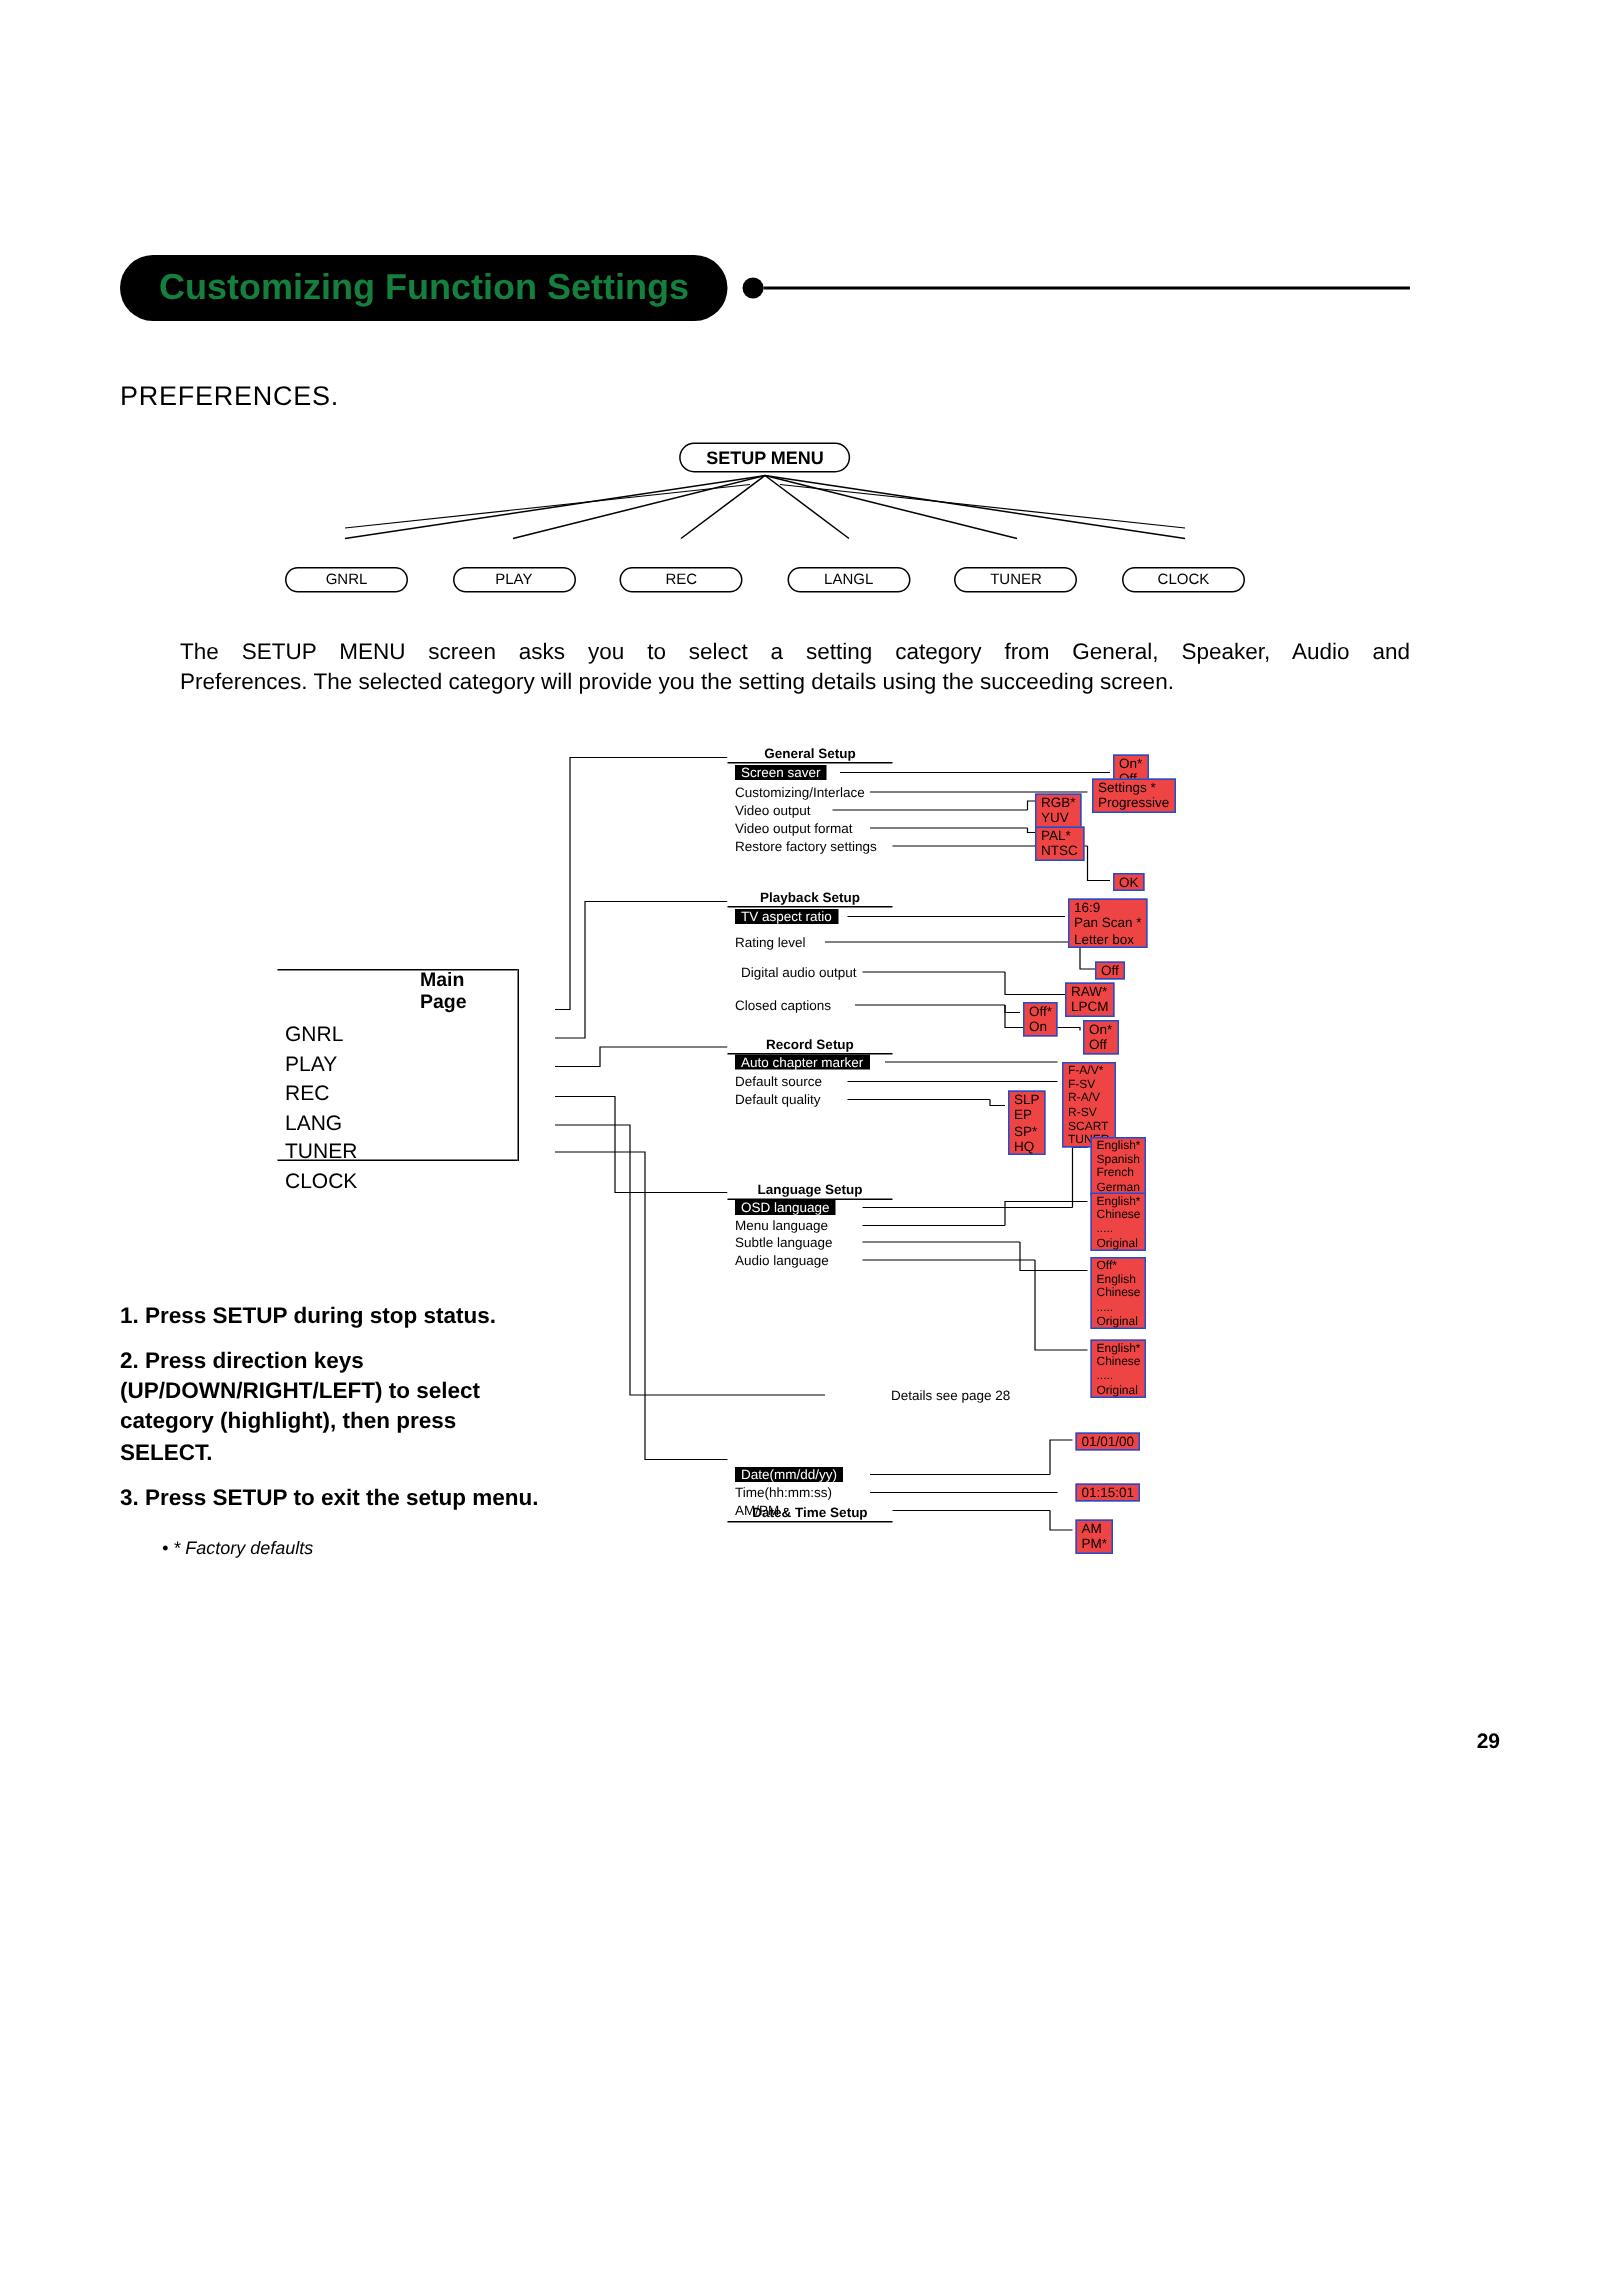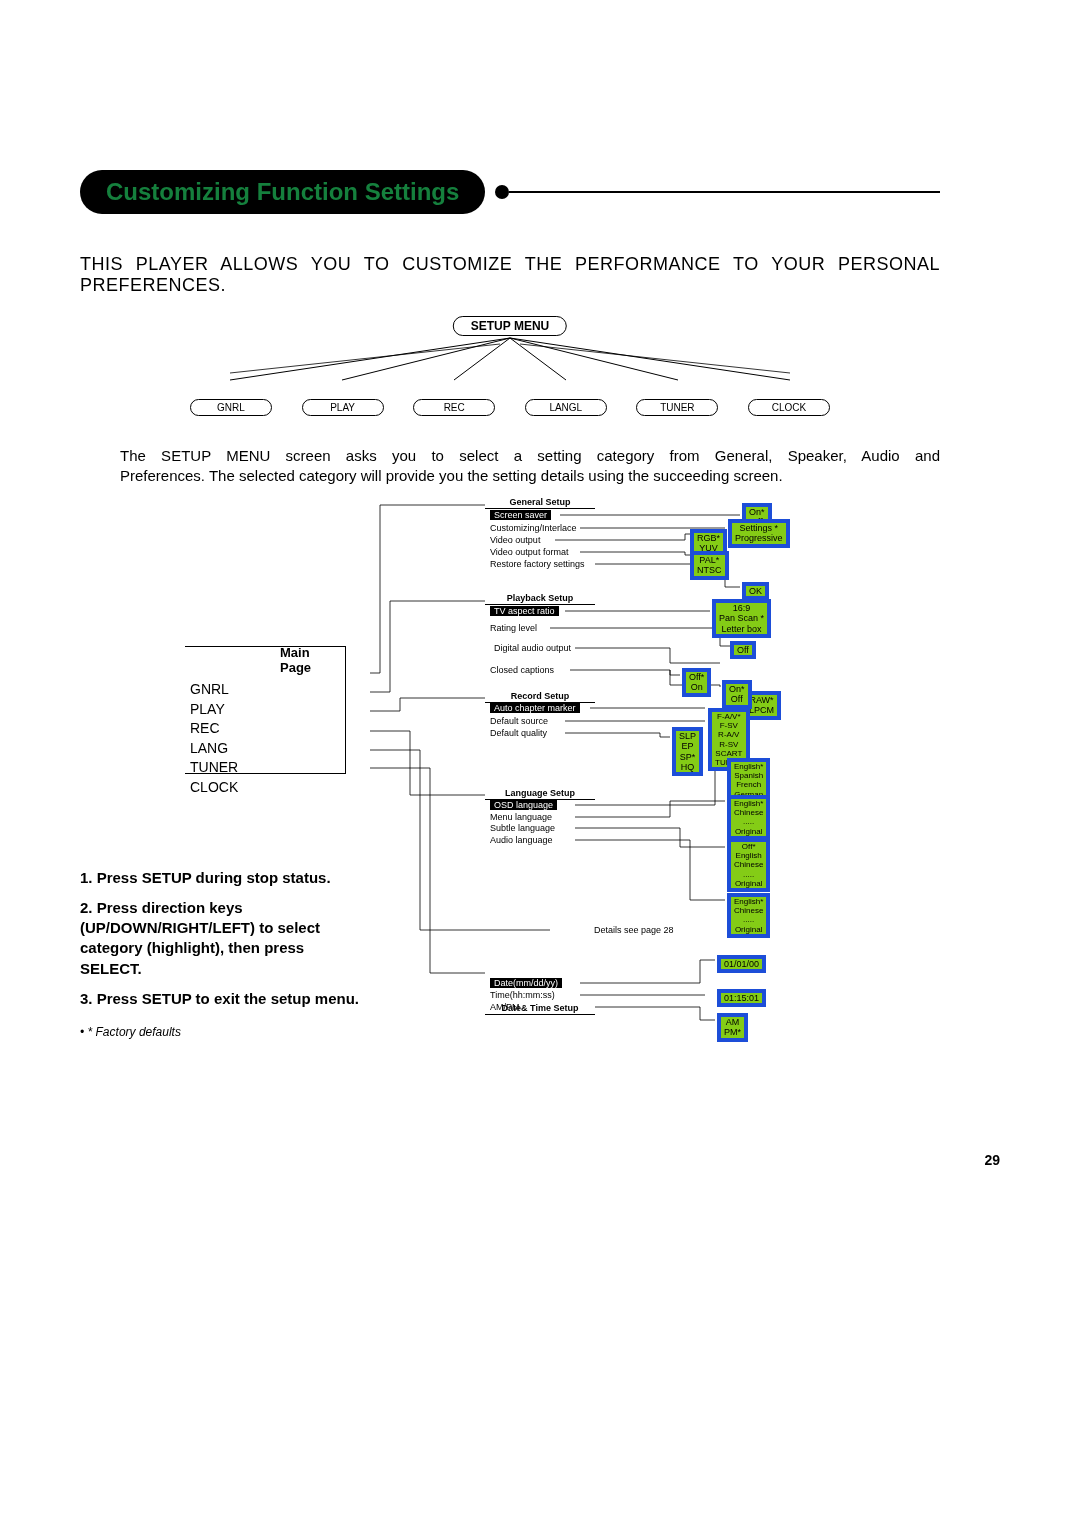--- a/index.html
+++ b/index.html
@@ -136,20 +136,21 @@
   .steps {
     margin-top: 70px;
     font-weight: bold;
     font-size: 15px;
     line-height: 1.35;
   }
   .note {
     font-style: italic;
     font-size: 12px;
     margin-top: 16px;
+    margin-left: 28px;
   }
 
   .page-num {
     position: absolute;
     right: 80px;
     bottom: 360px;
     font-weight: bold;
     font-size: 14px;
   }
 
@@ -185,25 +186,24 @@
     position: absolute;
     font-size: 9px;
     background: #000;
     color: #fff;
     padding: 0 4px;
     white-space: nowrap;
   }
   .tbox {
     position: absolute;
     font-size: 9px;
-    border: 4px solid #1d4ed8;
+    border: 1px solid #1d4ed8;
     padding: 0 3px;
     line-height: 1.15;
-    background: #84cc16;
-    text-align: center;
+    background: #ef4444;
   }
   .detailtxt {
     position: absolute;
     font-size: 9px;
   }
 
   .mainpage-box {
     position: absolute;
     left: 185px;
     top: 646px;
@@ -231,21 +231,20 @@
 <body>
 
 <div class="page">
   <div class="title-row">
     <div class="title-pill">Customizing Function Settings</div>
     <div class="title-dot"></div>
     <div class="title-line"></div>
   </div>
 
   <div class="intro">
-    <div class="intro-line1">THIS PLAYER ALLOWS YOU TO CUSTOMIZE THE PERFORMANCE TO YOUR PERSONAL</div>
     <div>PREFERENCES.</div>
   </div>
 
   <div class="hier">
     <div class="hier-top">SETUP MENU</div>
     <svg class="hier-svg" viewBox="0 0 640 50">
       <line x1="320" y1="2" x2="40" y2="44" stroke="#000" stroke-width="1"></line>
       <line x1="320" y1="2" x2="152" y2="44" stroke="#000" stroke-width="1"></line>
       <line x1="320" y1="2" x2="264" y2="44" stroke="#000" stroke-width="1"></line>
       <line x1="320" y1="2" x2="376" y2="44" stroke="#000" stroke-width="1"></line>
@@ -380,21 +379,21 @@
   <div class="titem" style="left:120px; top:128px;">Rating level</div>
   <div class="titem" style="left:124px; top:148px;">Digital audio output</div>
   <div class="titem" style="left:120px; top:170px;">Closed captions</div>
 
   <div class="tbox" style="left:342px; top:104px;">
     <div>16:9</div>
       <div>Pan Scan *</div>
       <div>Letter box</div>
   </div>
   <div class="tbox" style="left:360px; top:146px;">Off</div>
-  <div class="tbox" style="left:372px; top:160px;margin-top:36px;">
+  <div class="tbox" style="left:340px; top:160px;">
     <div>RAW*</div>
       <div>LPCM</div>
   </div>
   <div class="tbox" style="left:312px; top:173px;">
     <div>Off*</div>
       <div>On</div>
   </div>
   <div class="tbox" style="left:352px; top:185px;">
     <div>On*</div>
       <div>Off</div>

